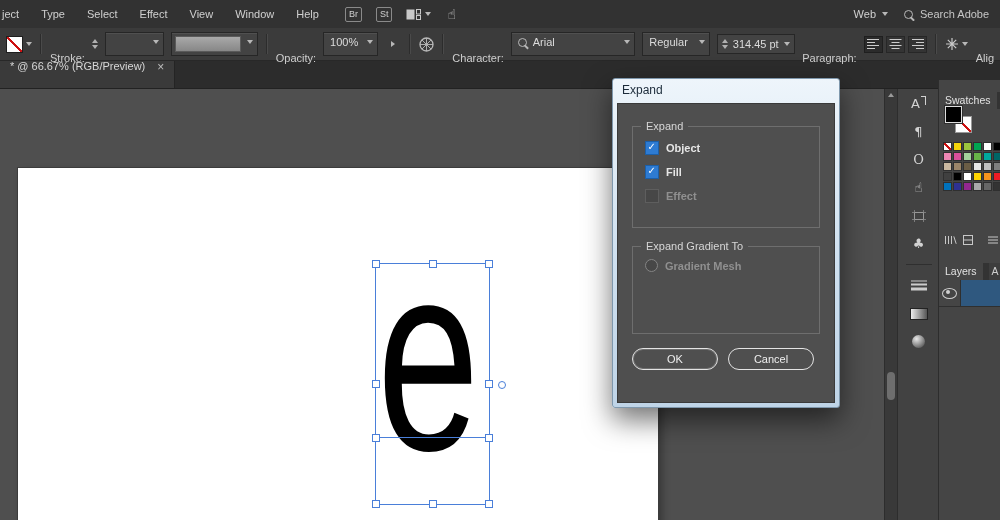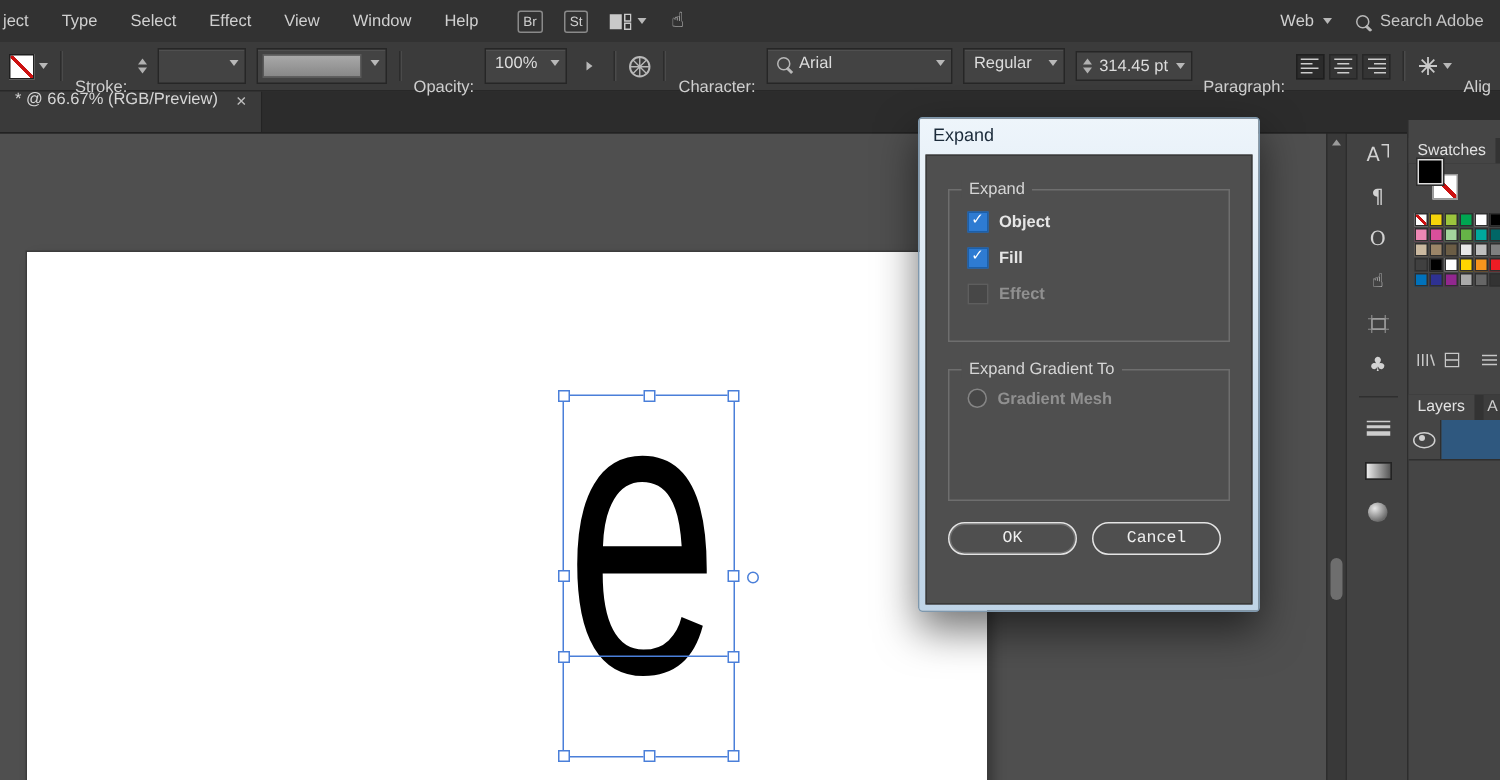--- a/index.html
+++ b/index.html
@@ -127,21 +127,21 @@
   .cbx{width:12px;height:12px;border:1px solid #2a2a2a;background:#3f3f3f;position:relative;flex:0 0 auto;cursor:pointer;}
   .cbx.checked{background:#2e7bd2;border-color:#1c5fa8;}
   .cbx.checked::after{content:"\2713";color:#fff;font-size:10px;position:absolute;left:1.5px;top:-1px;font-family:"DejaVu Sans",sans-serif;}
   .opt-row.disabled .cbx{background:#474747;border-color:#5e5e5e;}
   .opt-label{color:#e6e6e6;cursor:default;font-weight:bold;}
   .opt-row.disabled .opt-label{color:#909090;}
   .radio{width:11px;height:11px;border:1px solid #858585;border-radius:50%;background:#474747;flex:0 0 auto;cursor:pointer;}
   .spec-input{width:42px;height:15px;background:#454545;border:1px solid #303030;color:#8d8d8d;font:inherit;
               font-size:10.5px;padding:0 3px;}
   .dbtn{position:absolute;width:86px;height:22px;border-radius:11px;background:#4f4f4f;border:1px solid #e4e4e4;
-        color:#efefef;font-family:Liberation Mono, monospace;font-size:11px;cursor:pointer;}
+        color:#efefef;font-family:Liberation Sans, sans-serif;font-size:11px;cursor:pointer;}
   .ok{left:14px;top:244px;box-shadow:inset 0 0 0 1px #6f6f6f;}
   .cancel{left:110px;top:244px;}
 </style>
 </head>
 <body>
 
 <div class="app">
 
   <header class="menubar">
     <nav class="menus">

